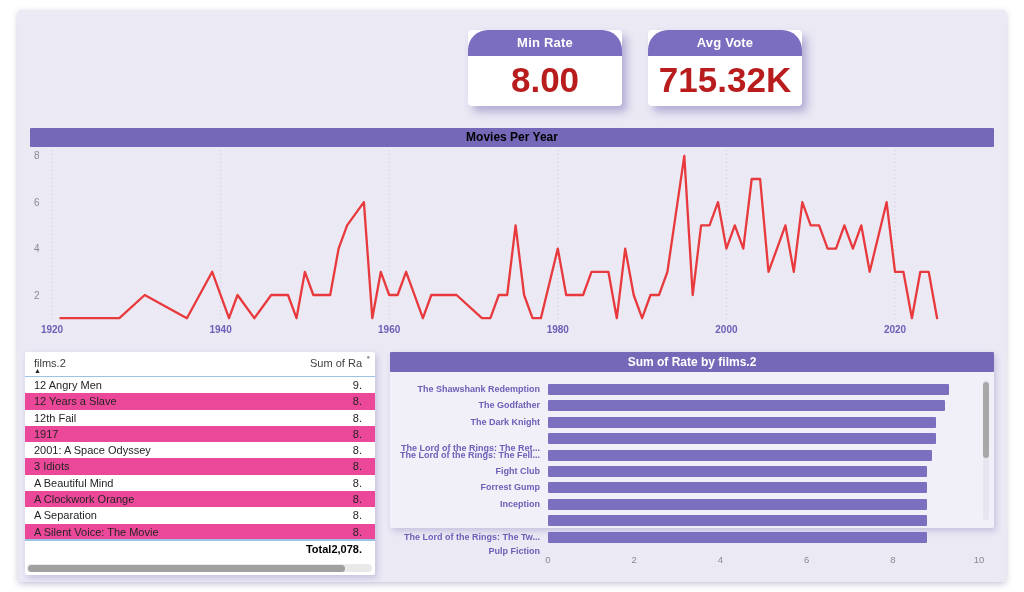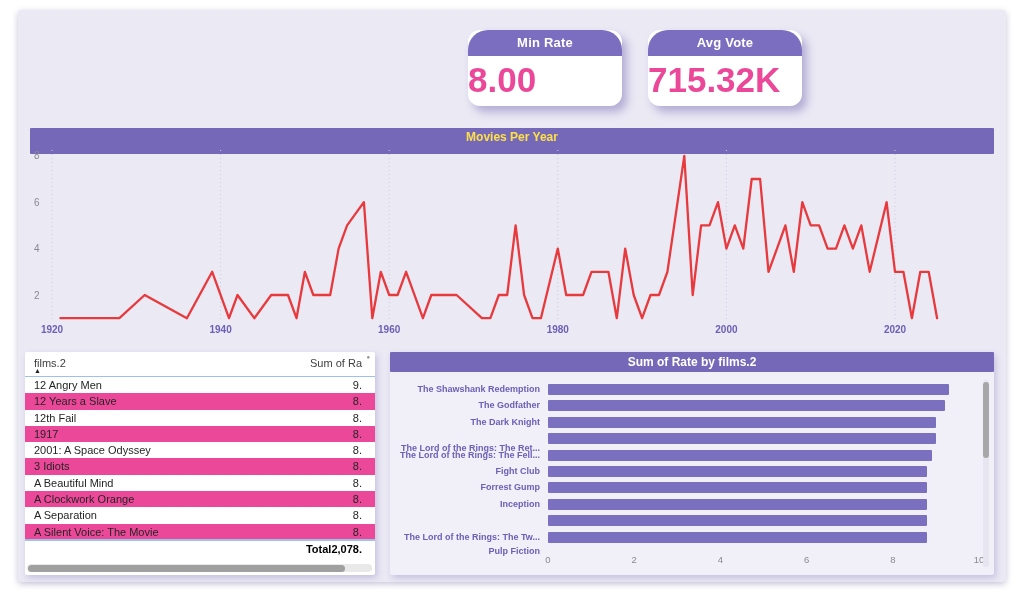--- a/index.html
+++ b/index.html
@@ -1,50 +1,50 @@
 <!DOCTYPE html>
 <html><head>
 <meta charset="utf-8">
 <style>
   * { margin:0; padding:0; box-sizing:border-box; }
   html,body { width:1024px; height:592px; background:#ffffff; font-family:"Liberation Sans", sans-serif; overflow:hidden; }
   .canvas { position:absolute; left:18px; top:10px; width:988px; height:572px;
             background:#ebe9f4; border-radius:4px; box-shadow:0 2px 6px rgba(90,85,140,.35); }
 
   
-  .kpi-card { position:absolute; top:20px; width:154px; height:76px; border-radius:12px;
+  .kpi-card { position:absolute; top:20px; width:154px; height:76px; border-radius:4px;
               background:#ffffff; box-shadow:5px 6px 8px rgba(110,100,175,.45); }
   .kpi-head { height:26px; background:#7b6ec0; border-radius:20px 20px 0 0;
               color:#ffffff; font-size:13px; font-weight:bold; text-align:center; line-height:26px; letter-spacing:.2px; }
-  .kpi-value { height:35px; color:#ec4899; font-size:35px; font-weight:bold; text-align:left; line-height:48px; }
+  .kpi-value { height:35px; color:#b91c1c; font-size:35px; font-weight:bold; text-align:center; line-height:48px; }
 
   
-  .line-title { position:absolute; left:12px; top:118px; width:964px; height:26px; background:#7568b9;
-                color:#fde047; font-size:12px; font-weight:bold; text-align:center; line-height:18px; border-radius:1px; }
+  .line-title { position:absolute; left:12px; top:118px; width:964px; height:19px; background:#7568b9;
+                color:#000000; font-size:12px; font-weight:bold; text-align:center; line-height:18px; border-radius:1px; }
   .line-plot { position:absolute; left:12px; top:136px; width:964px; height:194px; }
 
   
   .table-panel { position:absolute; left:7px; top:342px; width:350px; height:223px; background:#ffffff;
                  border-radius:2px; box-shadow:2px 3px 6px rgba(110,100,175,.30); font-size:11px; color:#252525; }
   .tbl-header { position:relative; height:25px; border-bottom:1px solid #9cc3e4; }
   .tbl-col1 { position:absolute; left:9px; top:5px; color:#404040; }
   .tbl-col2 { position:absolute; right:13px; top:5px; color:#404040;text-align:right; }
   .sort-arrow { position:absolute; left:9px; top:15px; font-size:7px; color:#222222; }
   .opt-dot { position:absolute; right:5px; top:2px; font-size:6px; color:#909090; }
   .tbl-body { position:relative; }
   .tbl-row { display:flex; justify-content:space-between; height:16.3px; line-height:16.3px; padding:0 13px 0 9px; }
   .tbl-row.alt { background:#ec4899; }
   .tbl-sep { border-top:1px solid #9cc3e4; }
   .tbl-total { display:flex; justify-content:flex-end; height:17px; line-height:17px;
                padding:0 13px 0 10px; font-weight:bold; color:#000000; }
   .tbl-scroll-track { position:absolute; left:2px; right:3px; bottom:3px; height:8px; background:#e9e9e9; border-radius:4px; }
   .tbl-scroll-thumb { position:absolute; left:1px; top:0.5px; width:92%; height:7px; background:#a0a0a0; border-radius:4px; }
 
   
-  .bar-panel { position:absolute; left:372px; top:342px; width:604px; height:223px; background:#f1eff8;
+  .bar-panel { position:absolute; left:372px; top:342px; width:604px; height:176px; background:#f1eff8;
                border-radius:2px; box-shadow:2px 3px 6px rgba(110,100,175,.30); }
   .bar-title { height:20px; background:#7568b9; color:#ffffff; font-size:12px; font-weight:bold;
                text-align:center; line-height:20px; border-radius:1px; }
   .bar-row-label { position:absolute; left:0; width:150px; text-align:right; font-size:9px; font-weight:bold;
                    color:#6c60b7; line-height:11px; white-space:nowrap; overflow:hidden; }
   .bar-rect { position:absolute; left:158px; height:11px; background:#7b6fc0; border-radius:1px; }
   .bar-axis-label { position:absolute; top:202px; width:30px; margin-left:-15px; text-align:center;
                     font-size:9.5px; color:#8a8a90; }
   .bar-scroll-track { position:absolute; right:5px; top:28px; bottom:8px; width:6px; background:#e7e5ef; border-radius:3px; }
   .bar-scroll-thumb { position:absolute; left:0; top:2px; width:6px; height:76px; background:#a7a7a7; border-radius:3px; }

